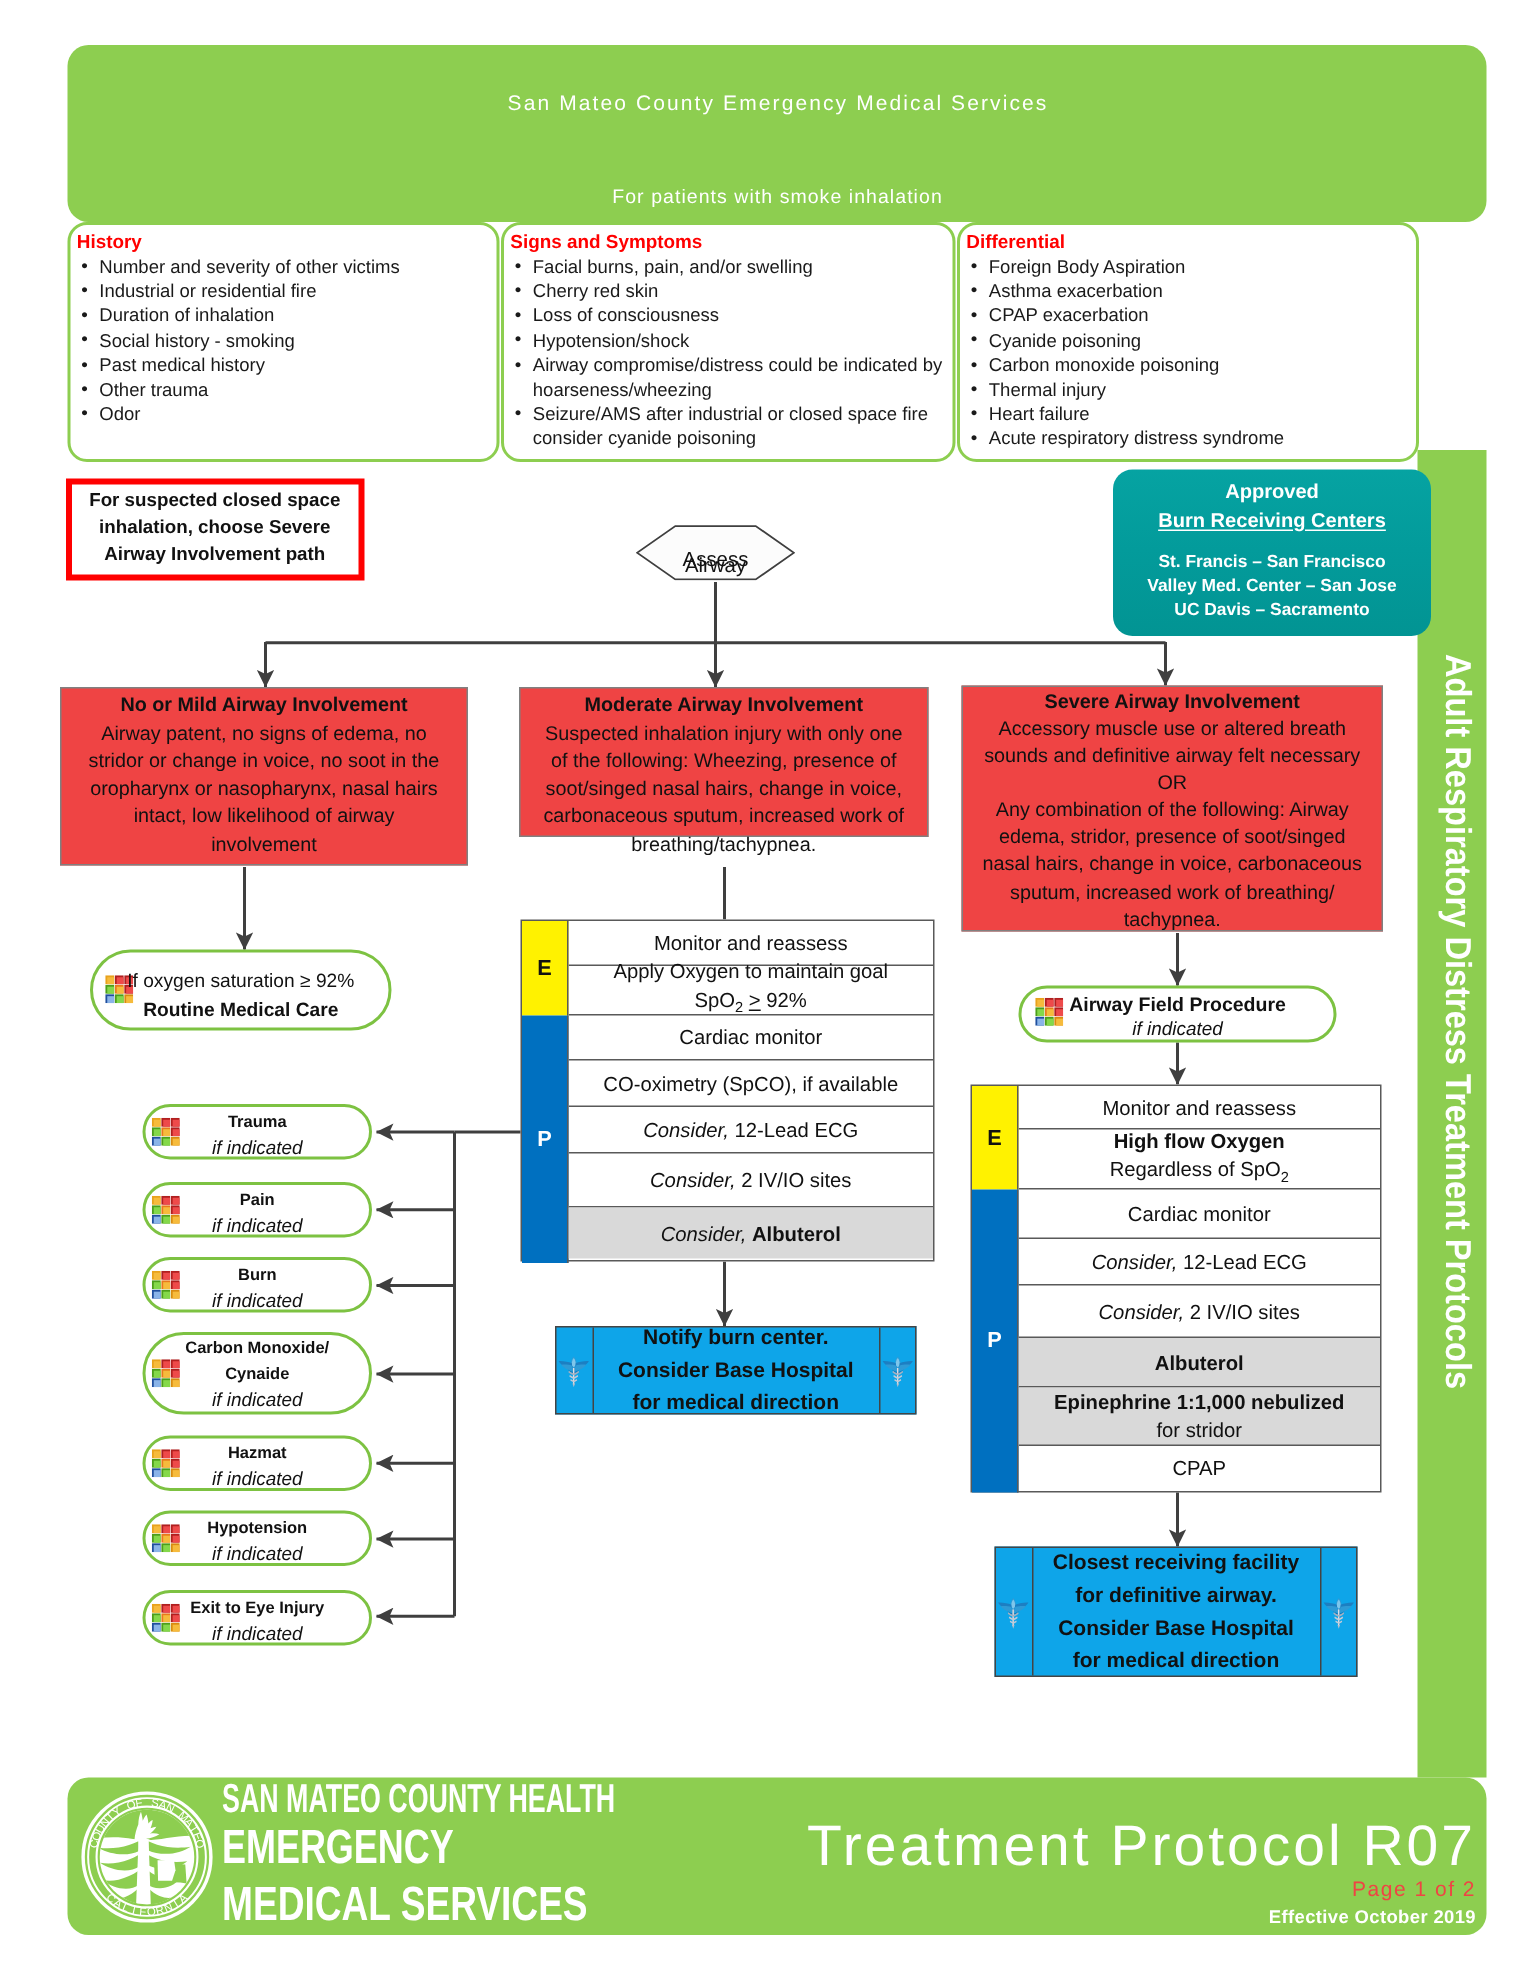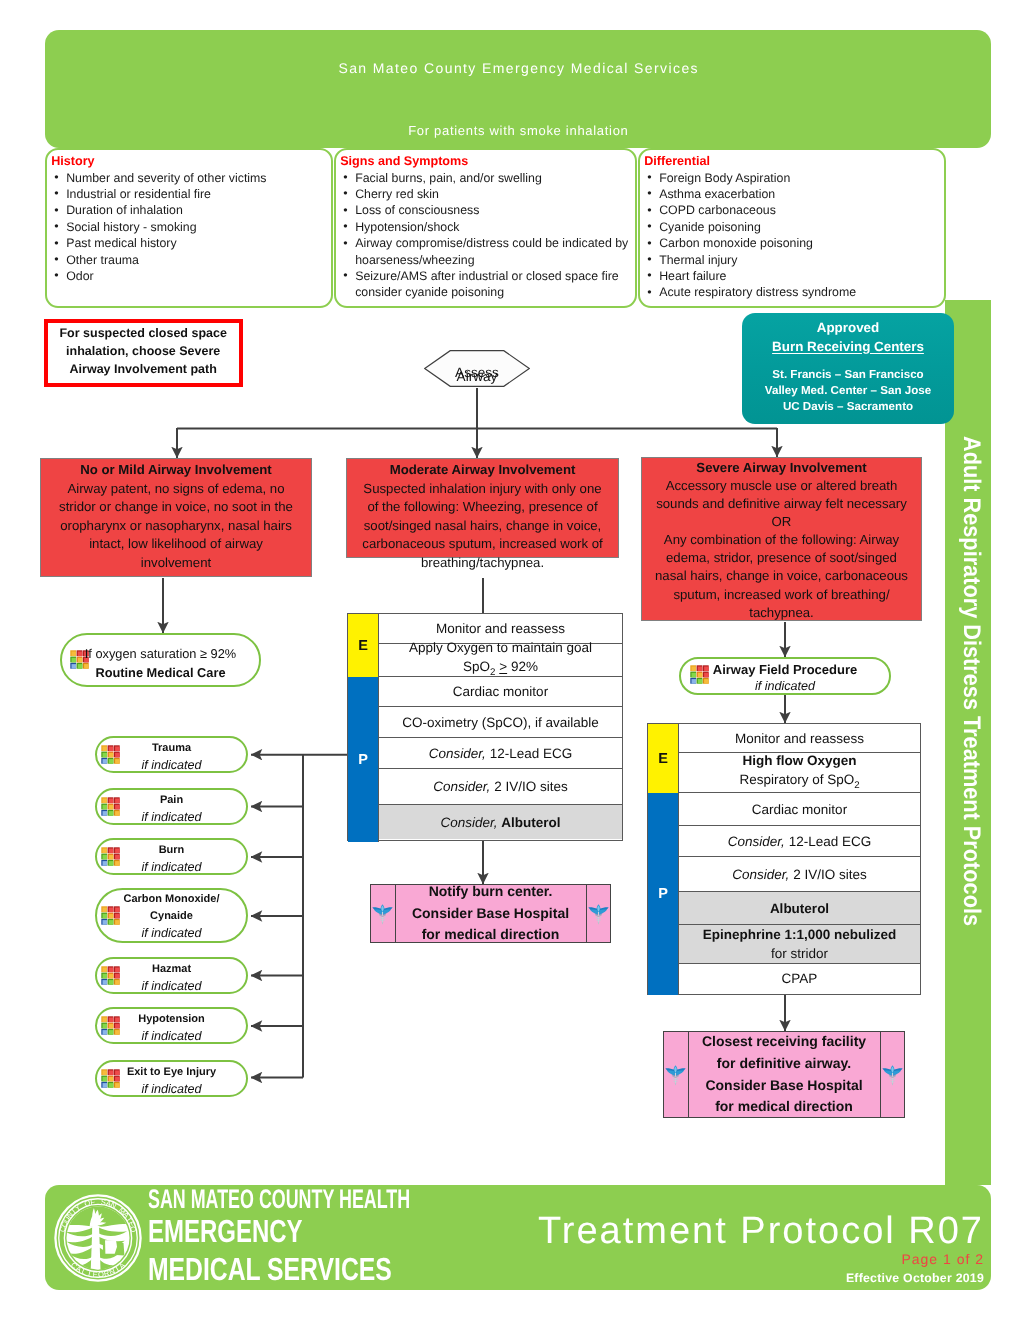--- a/index.html
+++ b/index.html
@@ -54,21 +54,21 @@
   .grid9{position:absolute;width:19px;height:19px;}
   .hexbox{position:absolute;}
 
   .tbl{position:absolute;box-sizing:border-box;border:1.4px solid #595959;background:#fff;}
   .tbl .row{box-sizing:border-box;border-bottom:1.2px solid #595959;display:flex;align-items:center;justify-content:center;
             text-align:center;font-size:13.5px;line-height:19px;color:#111;}
   .tbl .row:last-child{border-bottom:none;}
   .tbl .tag{position:absolute;left:0;top:0;box-sizing:border-box;display:flex;align-items:center;justify-content:center;
             font-weight:bold;font-size:14.5px;}
 
-  .medbox{position:absolute;box-sizing:border-box;border:1.3px solid #444;background:#f9a8d4;display:flex;}
+  .medbox{position:absolute;box-sizing:border-box;border:1.3px solid #444;background:#0ea5e9;display:flex;}
   .medbox .side{width:23.5px;box-sizing:border-box;position:relative;display:flex;align-items:center;justify-content:center;}
   .medbox .side svg.cad{display:block;}
   .medbox .mid{flex:1;box-sizing:border-box;border-left:1.3px solid #444;border-right:1.3px solid #444;
     display:flex;align-items:center;justify-content:center;text-align:center;font-weight:bold;font-size:14px;line-height:21.6px;color:#111;}
   .medbox .mid > .lines{display:block;width:100%;}
 
   svg.lines{position:absolute;left:0;top:0;width:1020px;height:1320px;pointer-events:none;}
 
   
   #alertbox{left:43.7px;top:318.7px;width:199px;height:68px;border-width:4.5px;padding:2px 2px 0 2px;font-size:12.5px;line-height:17.9px;}
@@ -161,21 +161,21 @@
       <li>Hypotension/shock</li>
       <li><span>Airway compromise/distress could be indicated by</span><br><span>hoarseness/wheezing</span></li>
       <li><span>Seizure/AMS after industrial or closed space fire</span><br><span>consider cyanide poisoning</span></li>
     </ul>
   </div>
   <div class="abs infobox" id="ib2">
     <div class="h">Differential</div>
     <ul>
       <li>Foreign Body Aspiration</li>
       <li>Asthma exacerbation</li>
-      <li>COPD carbonaceous</li>
+      <li>CPAP exacerbation</li>
       <li>Cyanide poisoning</li>
       <li>Carbon monoxide poisoning</li>
       <li>Thermal injury</li>
       <li>Heart failure</li>
       <li>Acute respiratory distress syndrome</li>
     </ul>
   </div>
 
   <svg class="lines" viewBox="0 0 1020 1320">
     <defs>
@@ -354,21 +354,21 @@
   </div>
 
   <div class="tbl" id="sevtbl">
     <div class="tag" id="sevtag-e">E</div>
     <div class="tag" id="sevtag-p">P</div>
     <div class="rows" id="sevrows">
       <div class="row" style="height:29px">
           <span>Monitor and reassess</span>
         </div>
       <div class="row" style="height:40px">
-          <span><b>High flow Oxygen</b><br><span>Respiratory of SpO</span><sub>2</sub></span>
+          <span><b>High flow Oxygen</b><br><span>Regardless of SpO</span><sub>2</sub></span>
         </div>
       <div class="row" style="height:33px">
           <span>Cardiac monitor</span>
         </div>
       <div class="row" style="height:31px">
           <span><i>Consider,</i> <span>12-Lead ECG</span></span>
         </div>
       <div class="row" style="height:35px">
           <span><i>Consider,</i> <span>2 IV/IO sites</span></span>
         </div>

